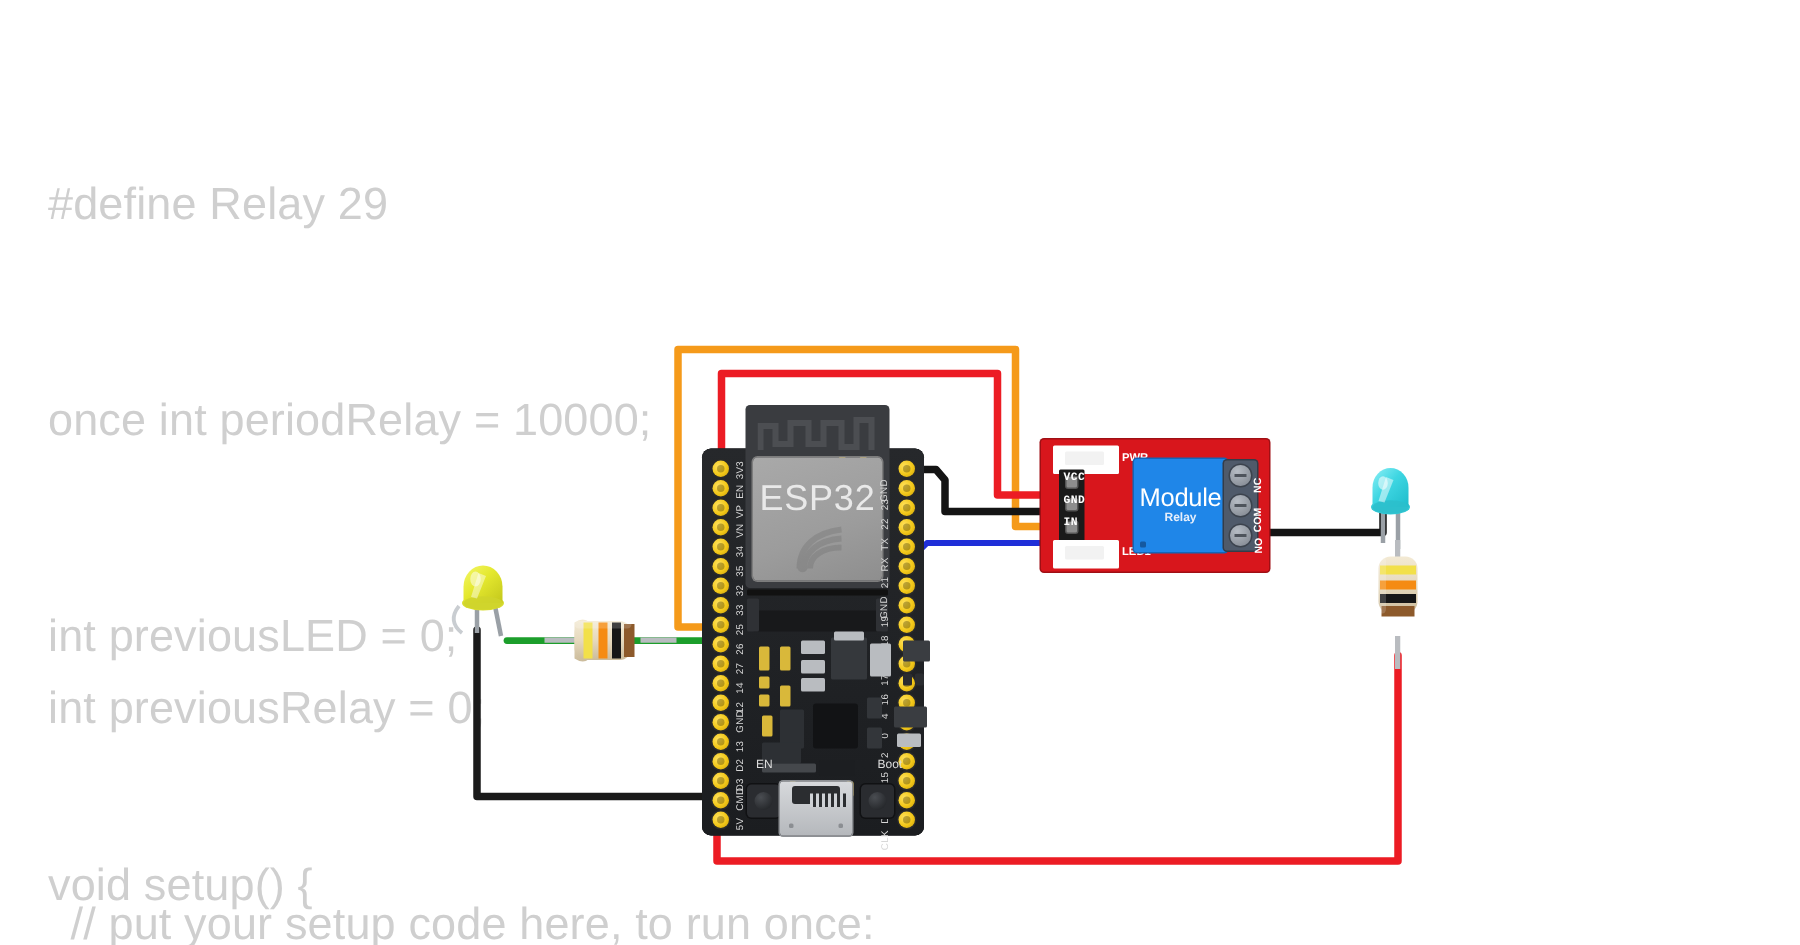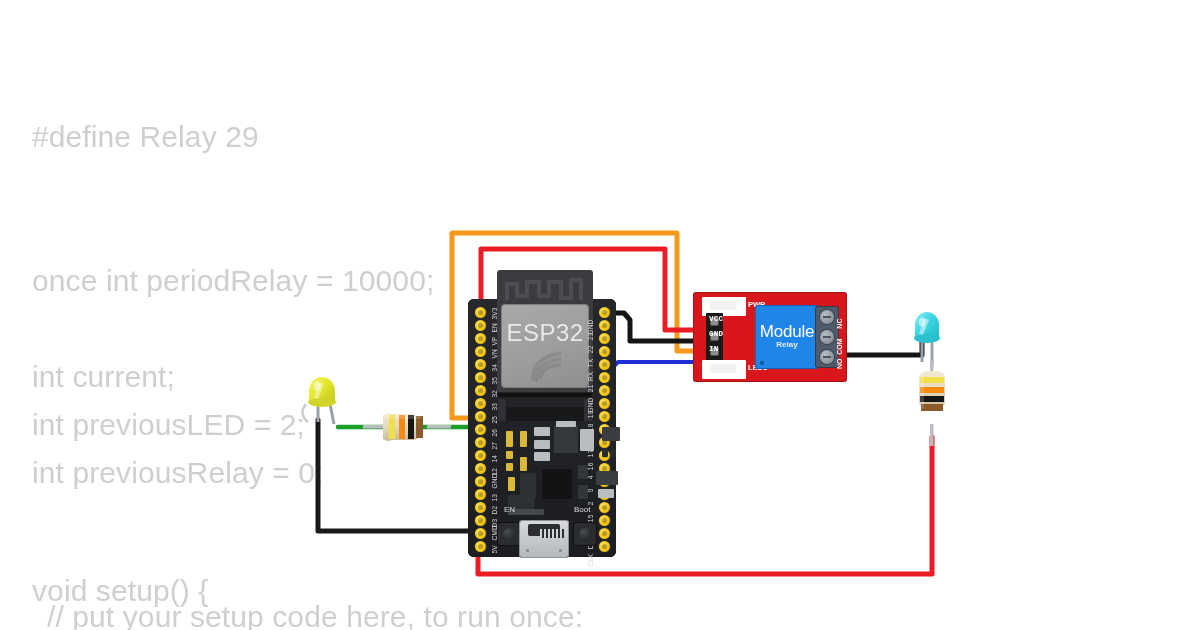--- a/index.html
+++ b/index.html
@@ -229,22 +229,21 @@
     position:absolute; right:-1px; font-family:"Liberation Sans",sans-serif;font-size:7px;font-weight:bold;
     color:#ffffff; transform-origin: right center; transform: rotate(-90deg); white-space:nowrap;
   }
 </style>
 </head>
 <body>
 
 <div id="code-layer">
   <div class="code-line" style="top:122px">#define Relay 29</div>
   <div class="code-line" style="top:266px">once int periodRelay = 10000;</div>
-  <div class="code-line" style="top:362px">int current;</div>
-  <div class="code-line" style="top:410px">int previousLED = 2;</div>
+  <div class="code-line" style="top:410px">int previousLED = 0;</div>
   <div class="code-line" style="top:458px">int previousRelay = 0;</div>
   <div class="code-line" style="top:576px">void setup() {</div>
   <div class="code-line indent" style="top:602px">// put your setup code here, to run once:</div>
 </div>
 
 <div id="circuit-layer">
 <svg id="circuit-svg" width="1200" height="630" viewBox="0 0 1200 630" xmlns="http://www.w3.org/2000/svg">
   <defs>
     <linearGradient id="ledYellowBody" x1="0" y1="0" x2="1" y2="1">
       <stop offset="0%" stop-color="#f4f76a"></stop>
@@ -534,21 +533,21 @@
   <div class="bc" style="left:40px; top:196px; width:26px; height:14px; background:#2d3034;"></div>
   <div class="bc dark" style="left:74px; top:170px; width:30px; height:30px; border-radius:2px;"></div>
   <div class="bc" style="left:110px; top:166px; width:10px; height:14px; background:#33363a;"></div>
   <div class="bc" style="left:110px; top:186px; width:10px; height:14px; background:#33363a;"></div>
   <div class="bc" style="left:128px; top:172px; width:22px; height:14px; background:#3a3d41;"></div>
   <div class="bc silver" style="left:130px; top:190px; width:16px; height:9px;"></div>
 
   <div class="bc" style="left:40px; top:210px; width:36px; height:6px; background:#45484c;"></div>
   <div class="bc" style="left:78px; top:208px; width:24px; height:10px; background:#1c1e21;"></div>
   <div class="sw-label" style="left:36px; top:206px;">EN</div>
-  <div class="sw-label" style="left:106px; top:206px;">Boot</div>
+  <div class="sw-label" style="left:117px; top:206px;">Boot</div>
 
   <div class="btn-sw" style="left:30px; top:224px;"></div>
   <div class="btn-sw" style="left:106px; top:224px;"></div>
   <div class="bc gold" style="left:58px; top:222px; width:5px;height:10px;"></div>
   <div class="bc gold" style="left:96px; top:222px; width:5px;height:10px;"></div>
 
   <div class="usb">
     <div class="usb-mouth">
         <div class="usb-pins"></div>
       </div>

